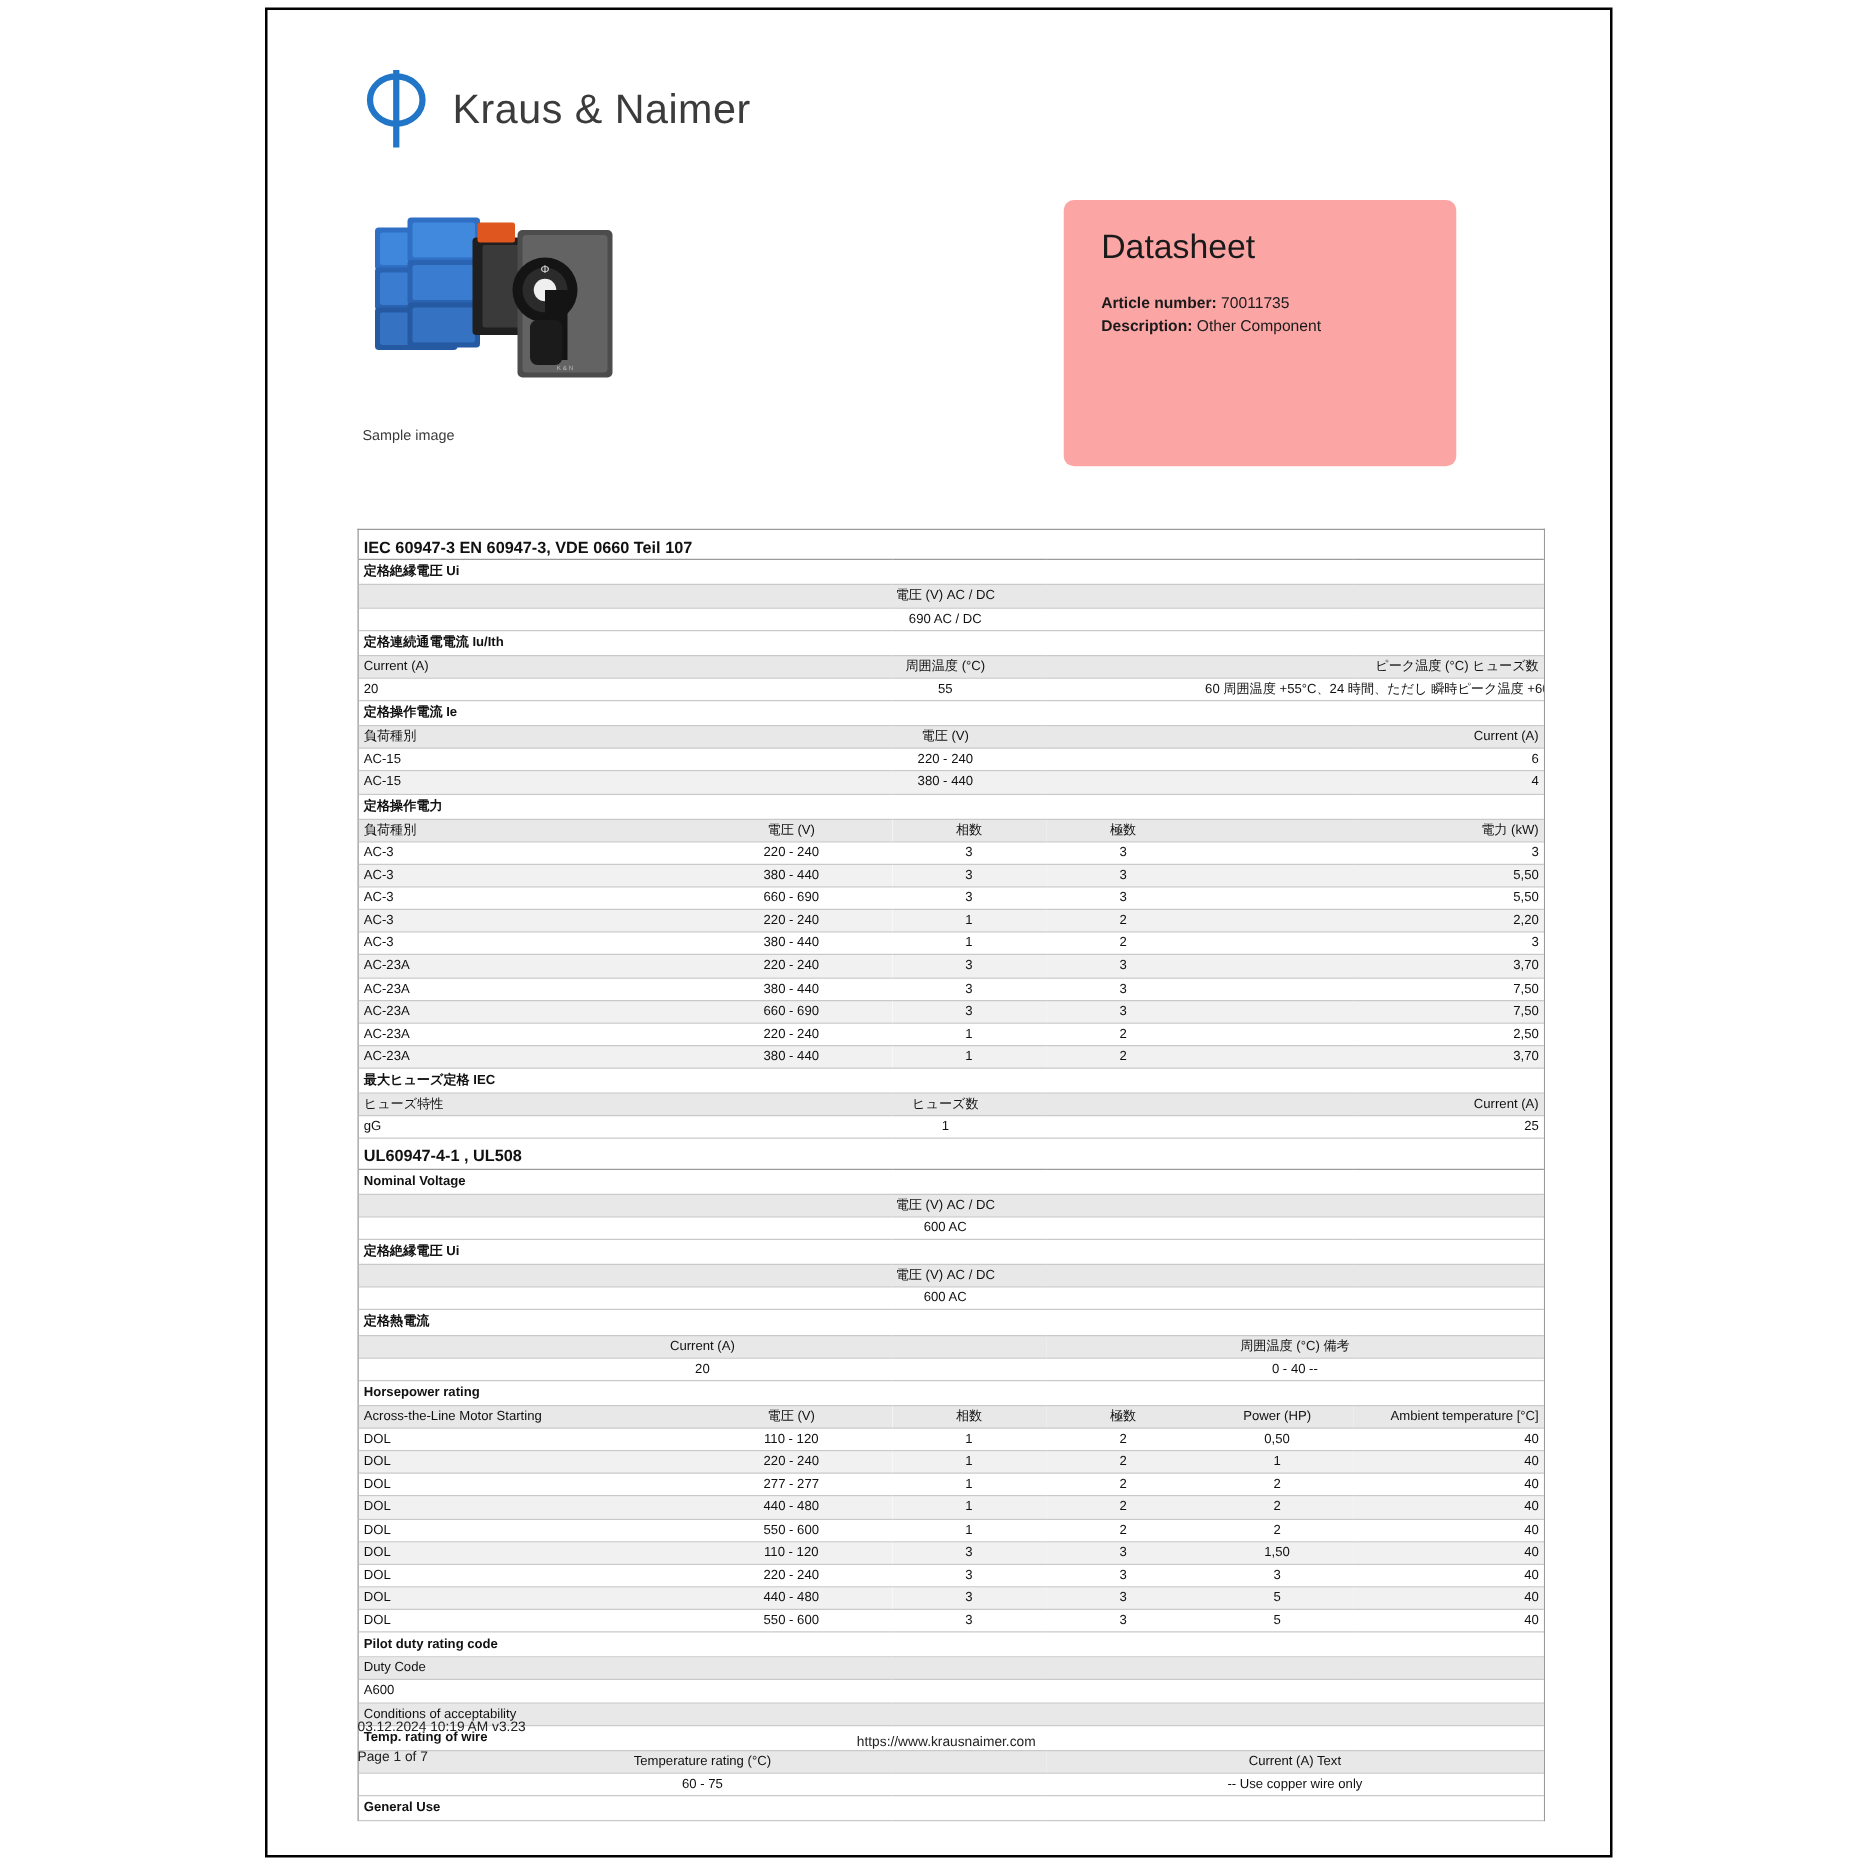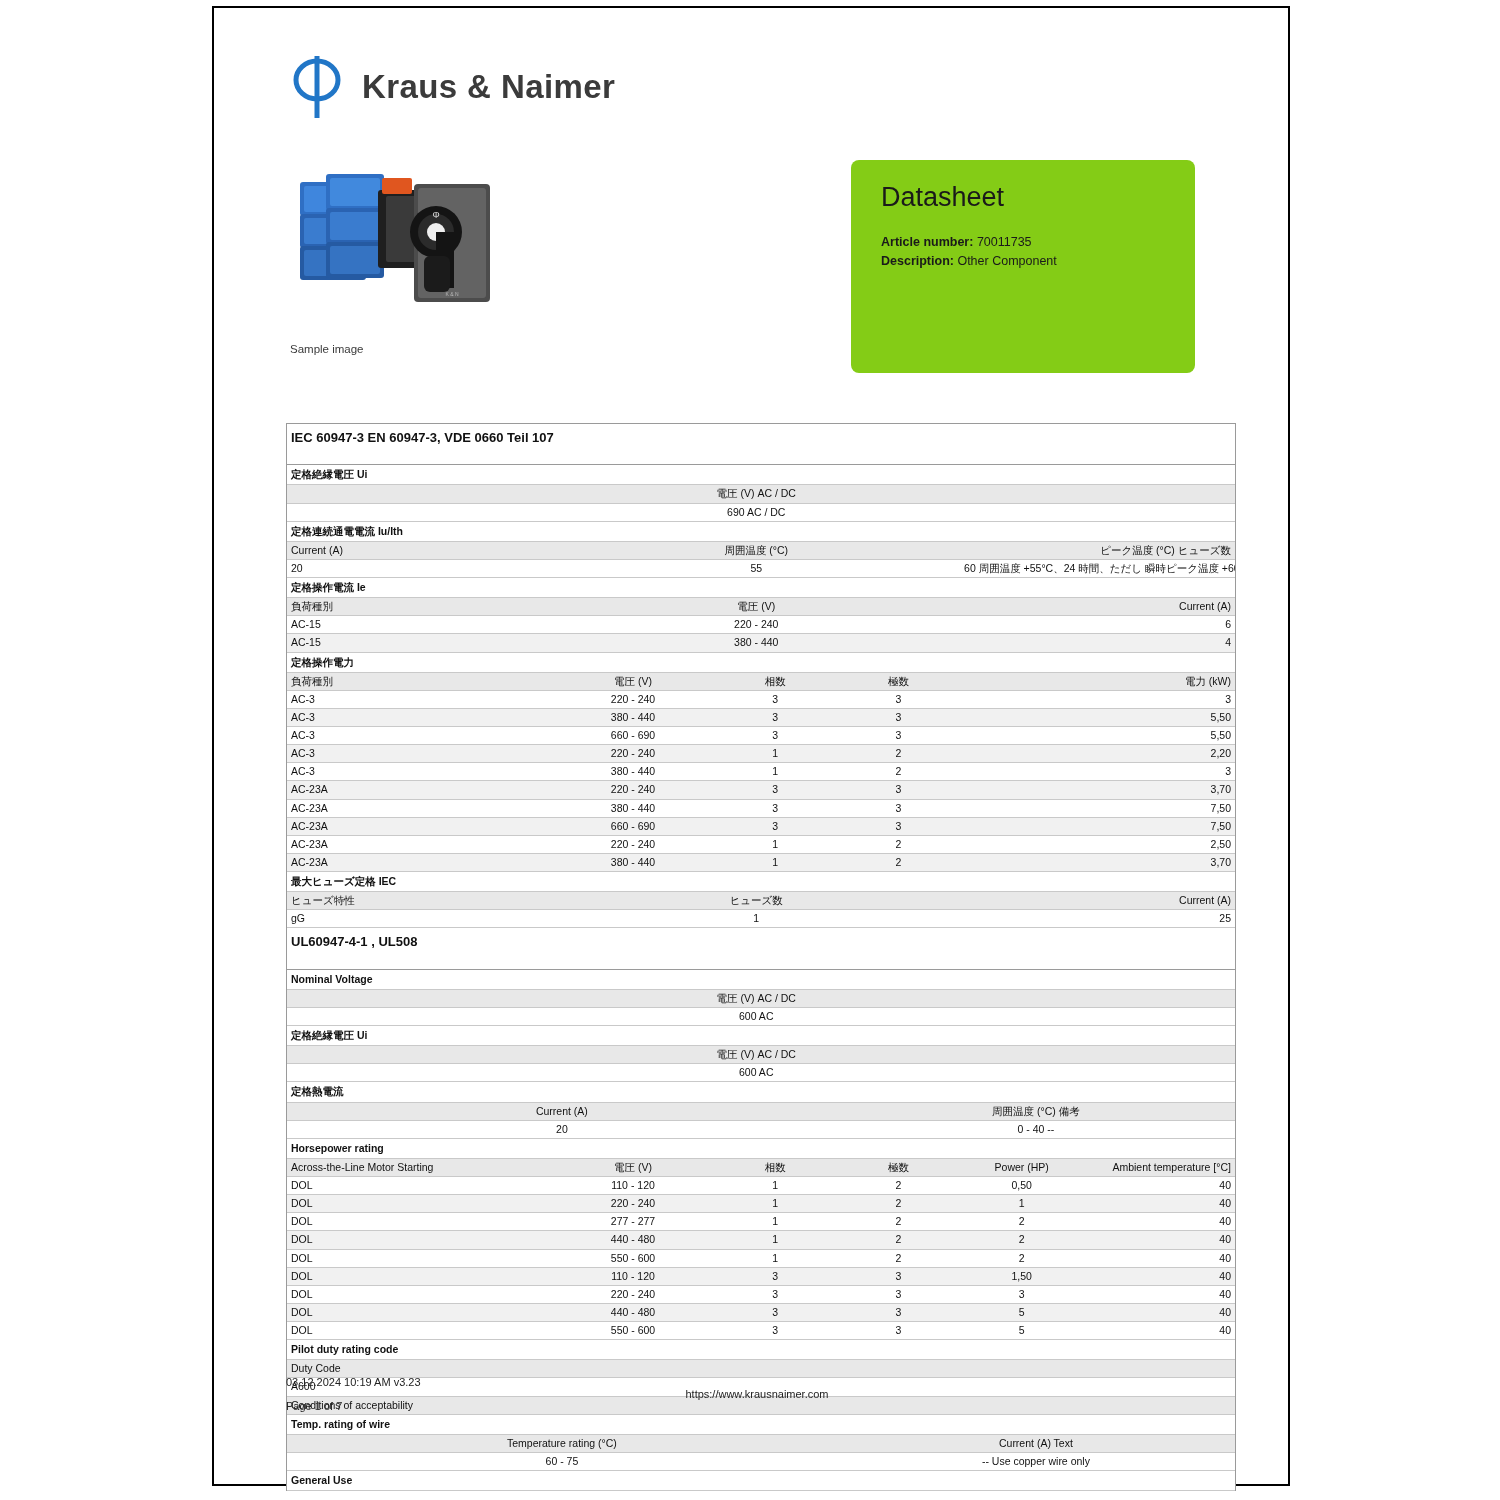--- a/index.html
+++ b/index.html
@@ -42,21 +42,21 @@
     width: 62px;
     height: 66px;
     position: relative;
     margin-right: 14px;
   }
   .logo-mark svg { display: block; }
   .logo-text {
     font-size: 33px;
     color: #3b3b3b;
     letter-spacing: 0.4px;
-    font-weight: 700;
+    font-weight: 400;
   }
 
   
   .top-area {
     display: flex;
     margin-top: 38px;
     height: 215px;
   }
   .prod-col {
     width: 320px;
@@ -67,23 +67,23 @@
     position: relative;
   }
   .sample-cap {
     font-size: 11.5px;
     color: #3a3a3a;
     margin-top: 8px;
     margin-left: 4px;
   }
   .ds-box {
     margin-left: 245px;
-    width: 344px;
+    width: 314px;
     height: 213px;
-    background: #84cc16;
+    background: #fca5a5;
     border-radius: 8px;
     padding: 22px 30px;
     box-sizing: border-box;
   }
   .ds-title {
     font-size: 27px;
     color: #1a1a1a;
     font-weight: 400;
     margin-bottom: 22px;
   }
@@ -112,21 +112,21 @@
     border-bottom: 1px solid #c9c9c9;
     vertical-align: top;
     line-height: 1.25;
     white-space: nowrap;
     overflow: hidden;
   }
   tr.std td {
     font-weight: bold;
     font-size: 13px;
     padding-top: 6px;
-    padding-bottom: 18px;
+    padding-bottom: 1px;
     border-bottom: 1px solid #9a9a9a;
     background: #ffffff;
   }
   tr.sect td {
     font-weight: bold;
     font-size: 10.5px;
     background: #ffffff;
     padding-top: 3px;
     padding-bottom: 3px;
   }

